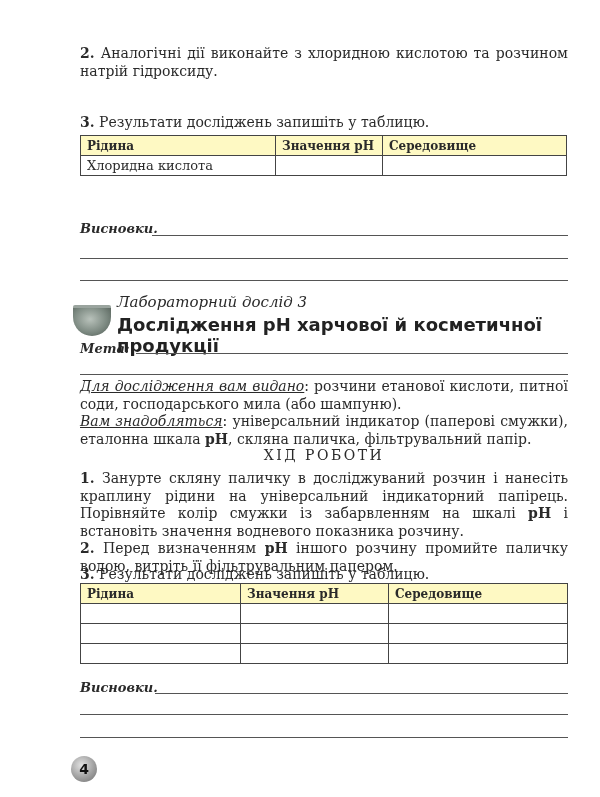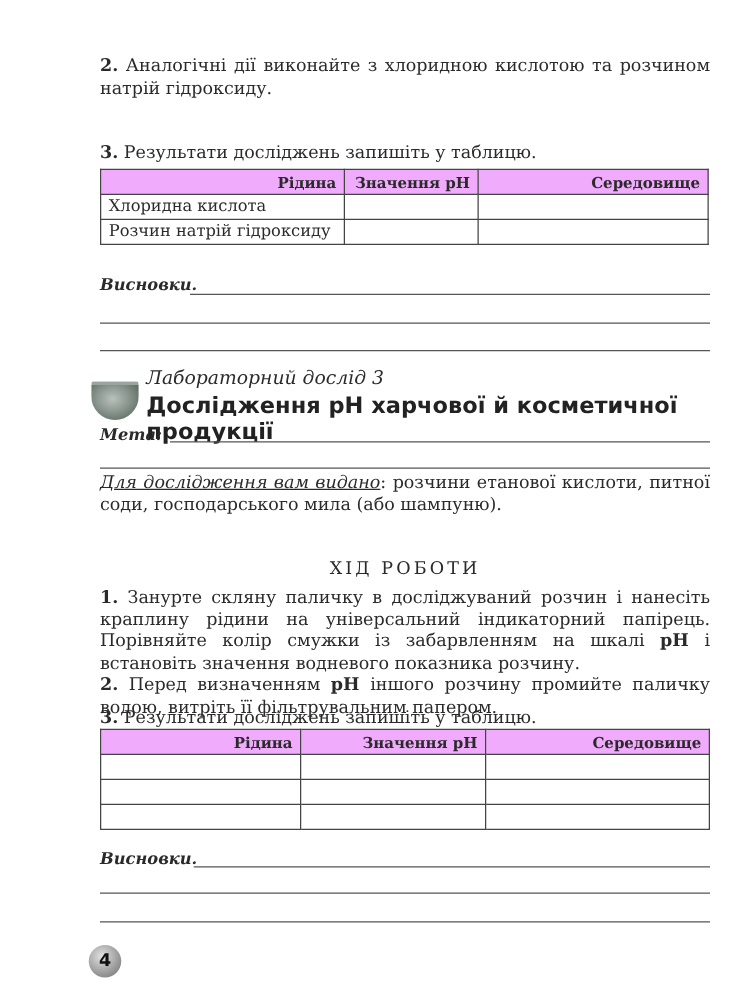--- a/index.html
+++ b/index.html
@@ -10,21 +10,21 @@
     }
     .page { position: absolute; left: 0; top: 0; width: 600px; height: 797px; }
     .block { position: absolute; left: 80px; width: 488px; font-size: 14px; line-height: 17.5px; text-align: justify; }
     .b { font-weight: bold; }
     .i { font-style: italic; }
     .bi { font-weight: bold; font-style: italic; }
     .u { text-decoration: underline; }
 
     table.res { position: absolute; border-collapse: collapse; font-size: 13px; }
     table.res th, table.res td { border: 1.5px solid #444; padding: 0 6px; height: 19px; }
-    table.res th { background: #f0abfc; font-weight: bold; text-align: right; font-size: 12px; }
+    table.res th { background: #fef9c3; font-weight: bold; text-align: left; font-size: 12px; }
     table.res td { text-align: left; }
 
     .line { position: absolute; height: 0; border-top: 1.2px solid #555; }
     .label-bi { position: absolute; font-weight: bold; font-style: italic; font-size: 13px; }
 
     .lab-icon {
       position: absolute; left: 73px; top: 305px; width: 38px; height: 28px;
       border-radius: 2px 2px 19px 19px;
       background: radial-gradient(ellipse at 45% 40%, #b9c2bb 0%, #7d8a82 55%, #4b564f 100%);
       border-top: 3px solid #9aa49e;
@@ -63,43 +63,41 @@
         <tr>
       <th>Рідина</th>
       <th>Значення pH</th>
       <th>Середовище</th>
     </tr>
     <tr>
       <td>Хлоридна кислота</td>
       <td></td>
       <td></td>
     </tr>
-    <tr>
-      <td>Розчин  натрій гідроксиду</td>
-      <td></td>
-      <td></td>
-    </tr>
   </tbody>
     </table>
 
   <div class="label-bi" style="left:80px; top:221px;">Висновки.</div>
   <div class="line" style="left:152px; width:416px; top:235px;"></div>
   <div class="line" style="left:80px; width:488px; top:258px;"></div>
   <div class="line" style="left:80px; width:488px; top:280px;"></div>
 
   <div class="lab-icon"></div>
   <div class="lab-sub">Лабораторний дослід 3</div>
   <div class="lab-title">Дослідження pH харчової й косметичної продукції</div>
 
   <div class="label-bi" style="left:80px; top:341px;">Мета:</div>
   <div class="line" style="left:136px; width:432px; top:353px;"></div>
   <div class="line" style="left:80px; width:488px; top:374px;"></div>
 
   <div class="block" style="top:378px;">
     <span class="i u">Для дослідження вам видано</span><span>: розчини етанової кислоти, питної соди, господарського мила (або шампуню).</span>
+  </div>
+  <div class="block" style="top:413px;">
+    <span class="i u">Вам знадобляться</span><span>: універсальний індикатор (паперові смужки), еталонна шкала </span><span class="b">pH</span><span>, скляна паличка, фільтрувальний папір.</span>
   </div>
 
   <div class="heading">ХІД РОБОТИ</div>
 
   <div class="block" style="top:470px;">
     <span class="b">1.</span><span> Занурте скляну паличку в досліджуваний розчин і нанесіть краплину рідини на універсальний індикаторний папірець. Порівняйте колір смужки із забарвленням на шкалі </span><span class="b">pH</span><span> і встановіть значення водневого показника розчину.</span>
   </div>
   <div class="block" style="top:540px;">
     <span class="b">2.</span><span> Перед визначенням </span><span class="b">pH</span><span> іншого розчину промийте паличку водою, витріть її фільтрувальним папером.</span>
   </div>

